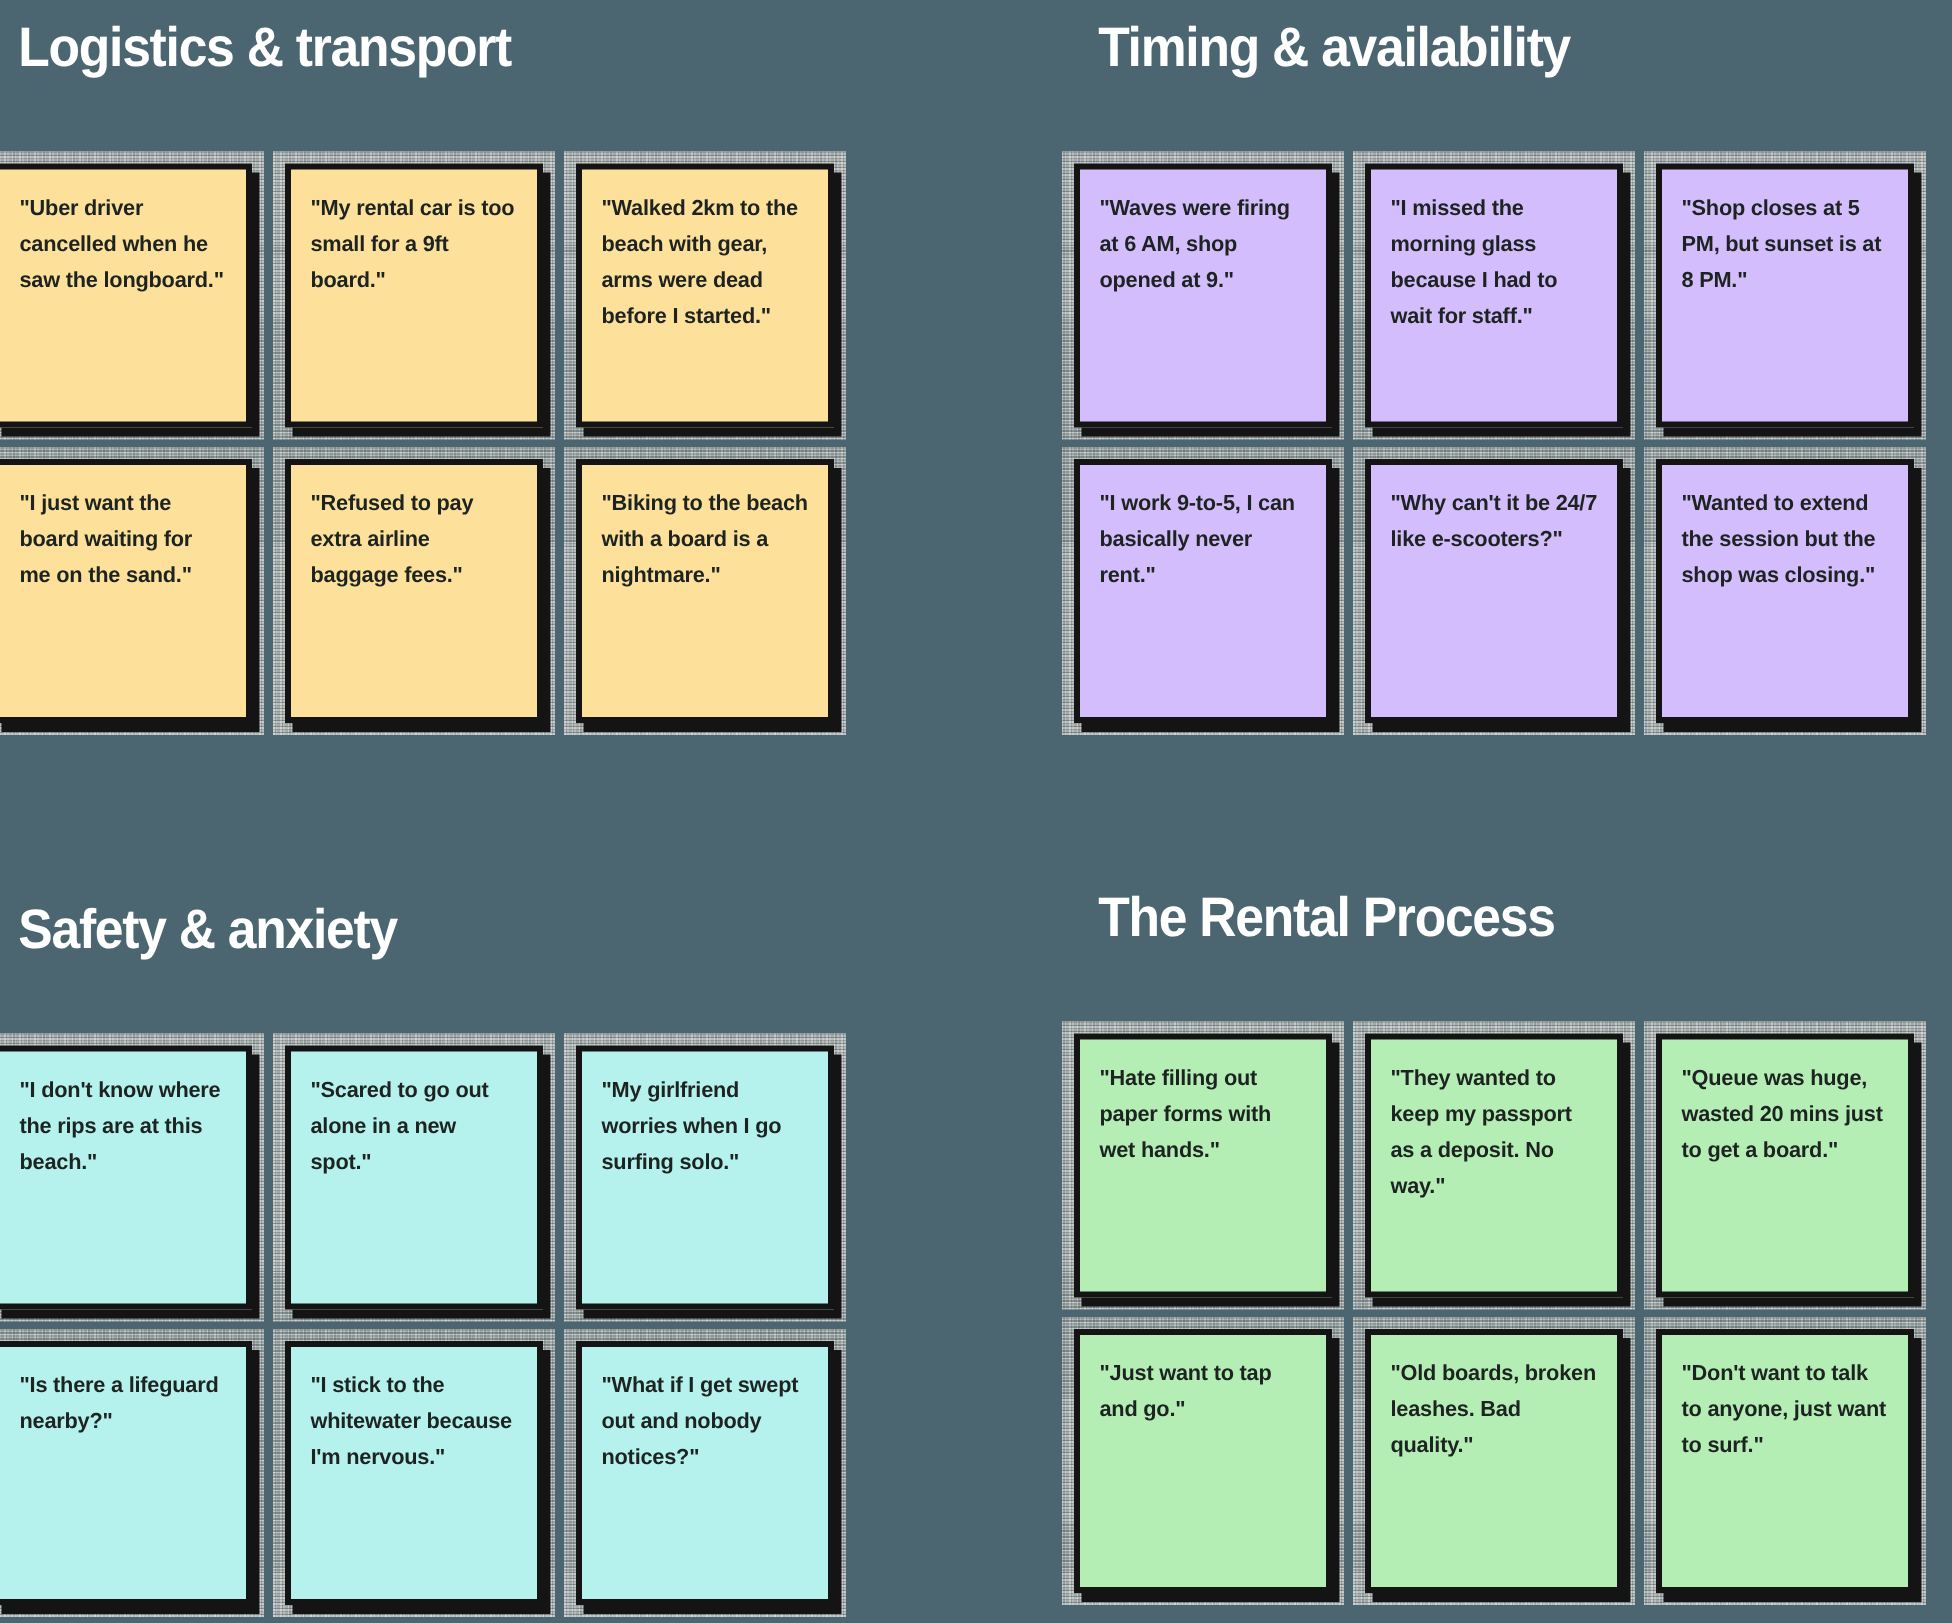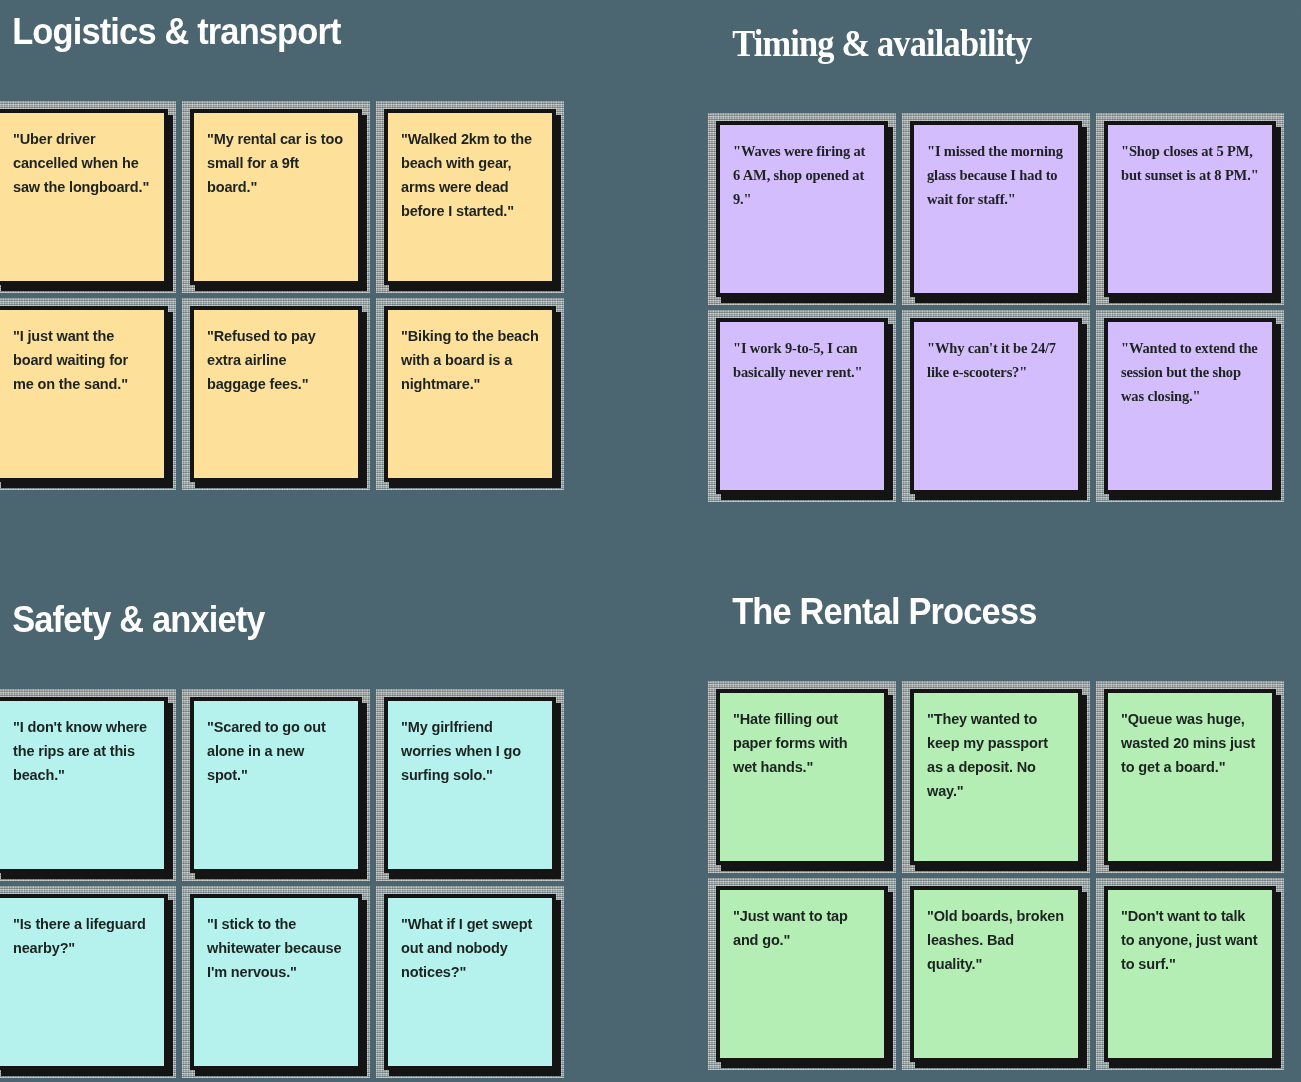--- a/index.html
+++ b/index.html
@@ -24,21 +24,21 @@
     background: #4b6670;
     border-radius: 15px;
   }
 
   
   .cluster {
     position: absolute;
     width: 592px;
   }
   #cluster-0 { left: -12px; top: 0px; }
-  #cluster-1 { left: 708px;  top: 12px; font-family: Liberation Serif, serif; }
+  #cluster-1 { left: 708px;  top: 0px; }
   #cluster-2 { left: -12px; top: 588px; }
   #cluster-3 { left: 708px;  top: 580px; }
 
   .cluster-title {
     color: #ffffff;
     font-size: 37px;
     line-height: 44px;
     font-weight: 700;
     letter-spacing: -0.9px;
     padding-left: 26px;

